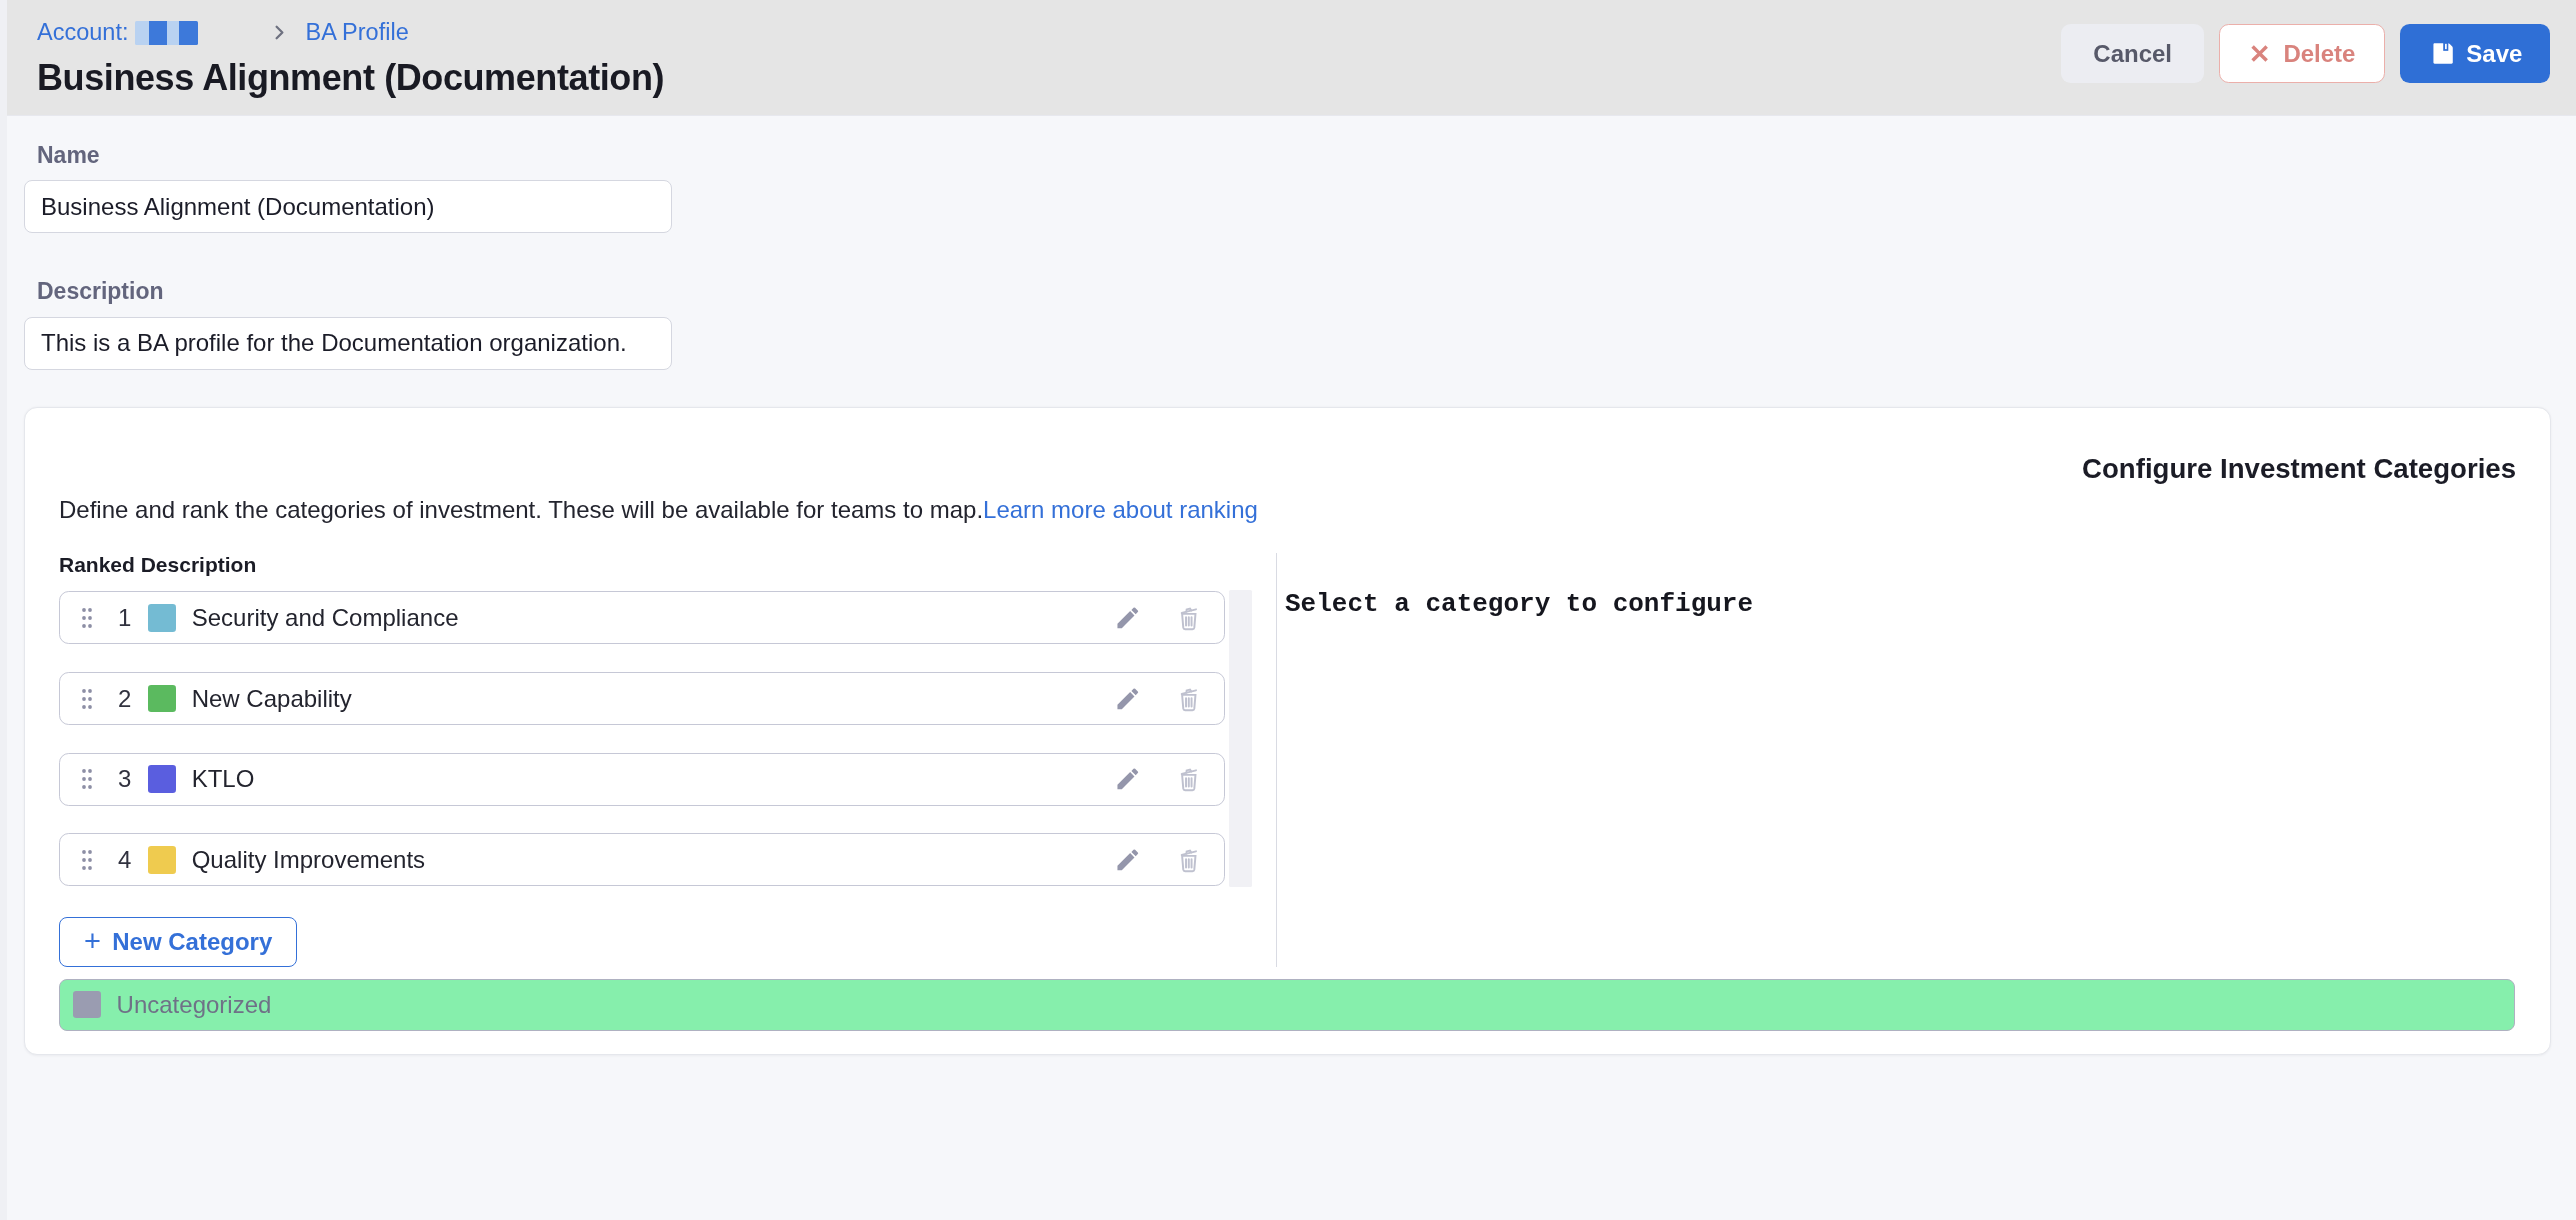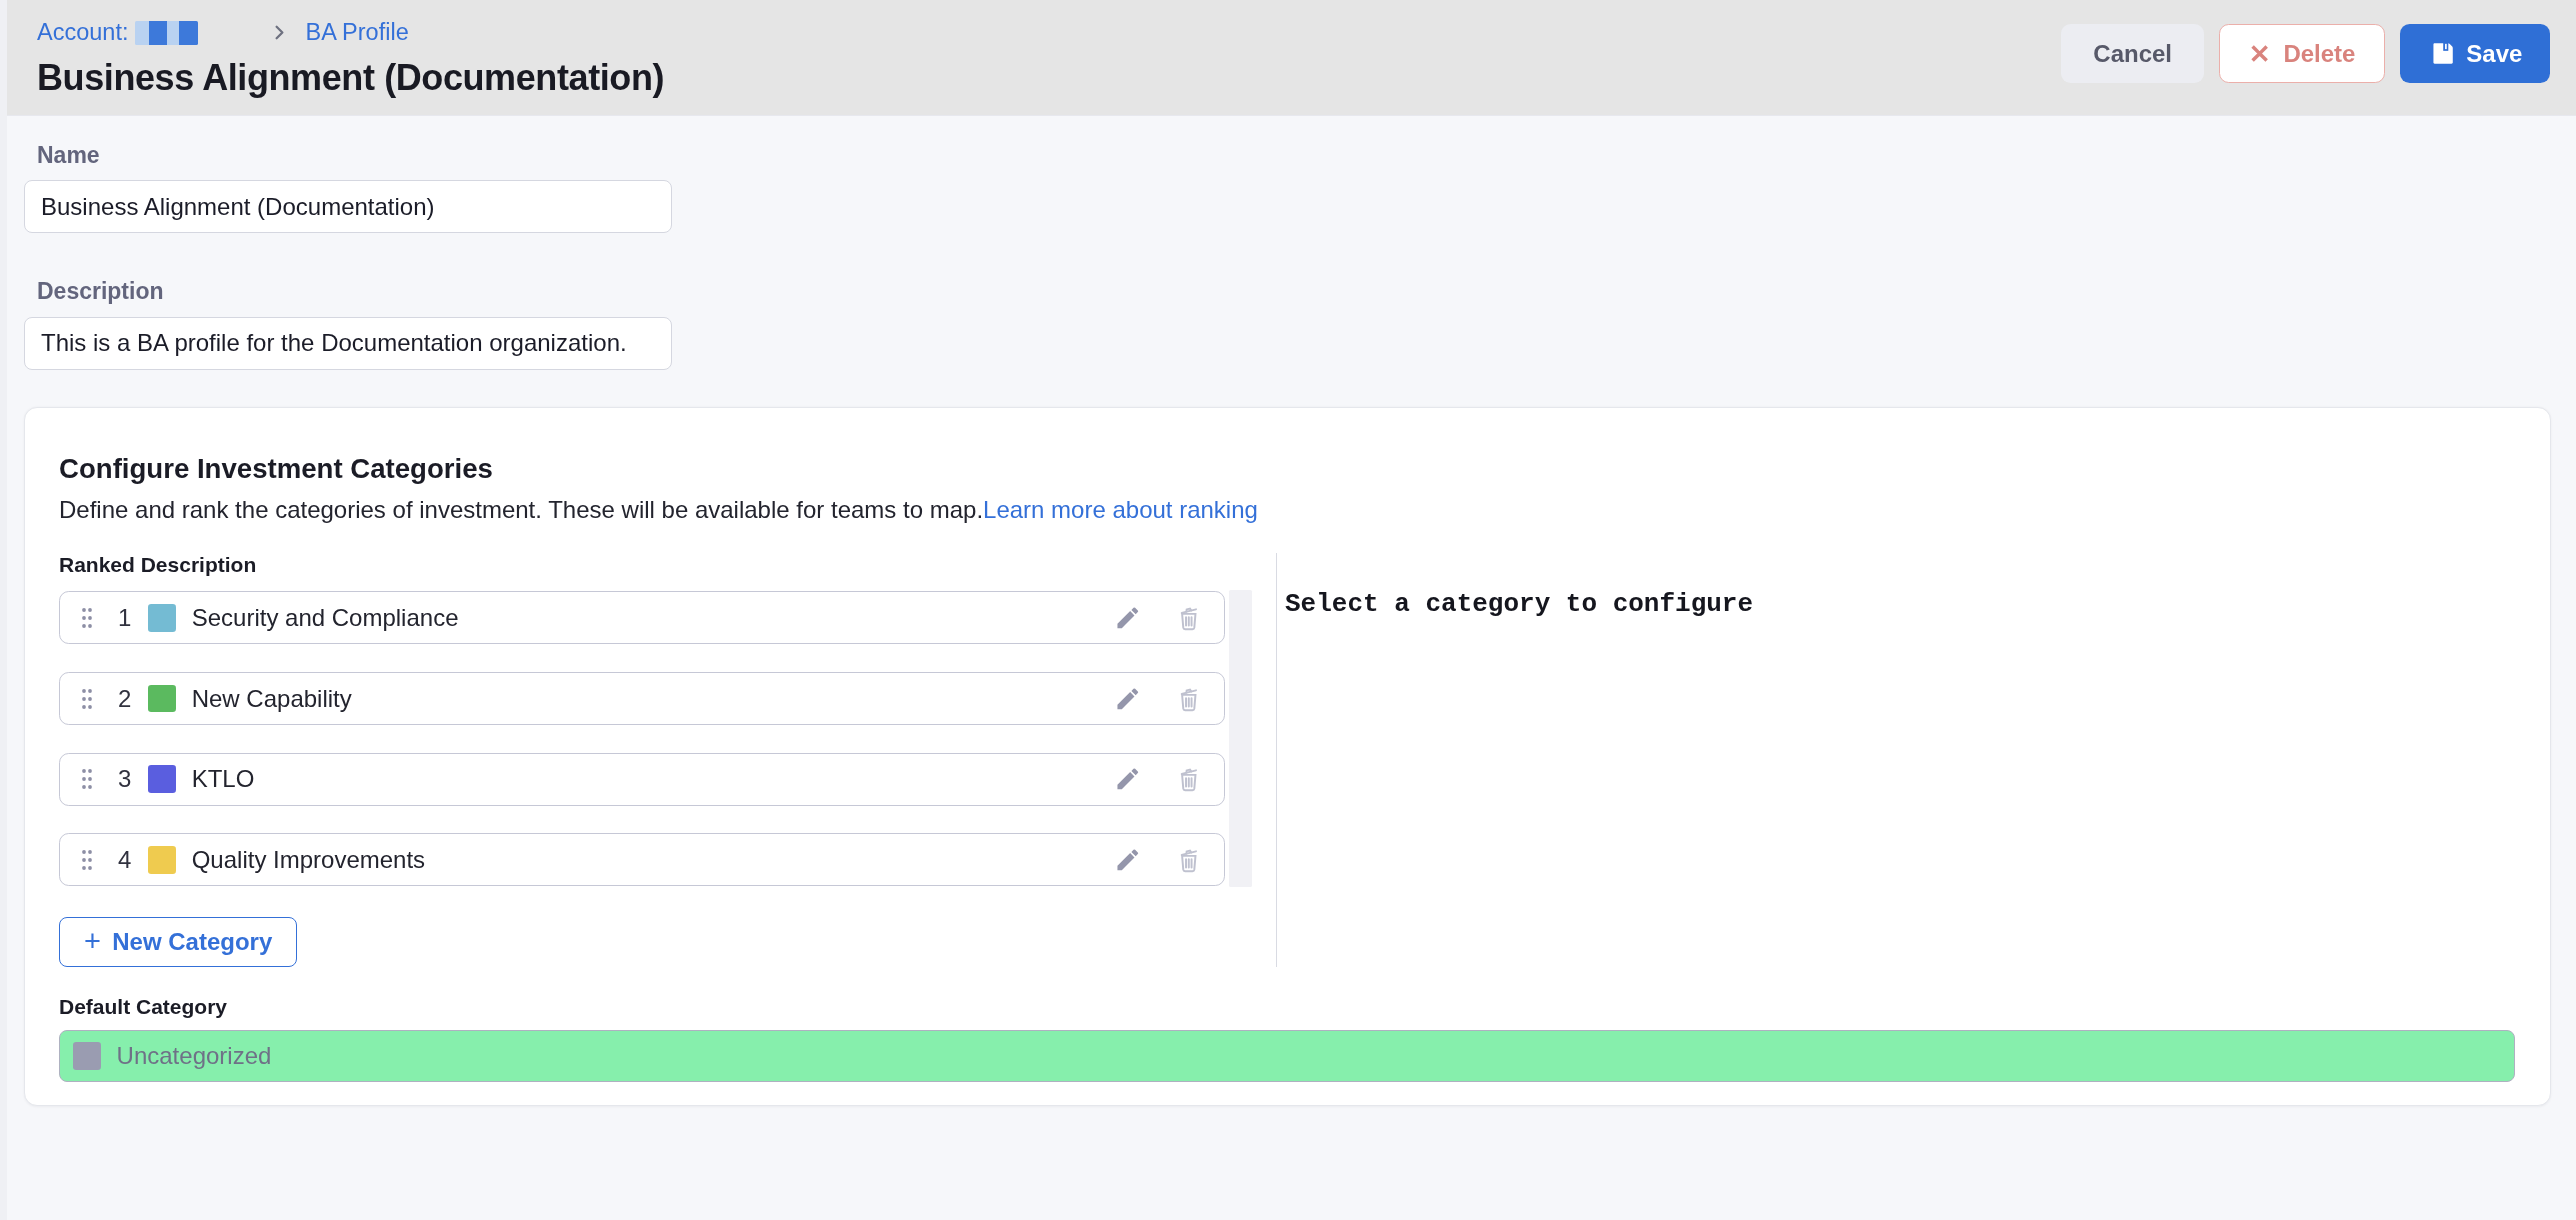--- a/index.html
+++ b/index.html
@@ -50,21 +50,21 @@
   }
   .field + .field { margin-top: 45px; }
 
   
   .card {
     margin-top: 37px; width: 2527px;
     background: #FFFFFF; border: 0.8px solid #E5E7EC; border-radius: 13px;
     box-shadow: 0 0.8px 2.4px rgba(20,24,40,0.05);
     padding: 45px 34px 23px 34px;
   }
-  .card-title { font-size: 27.6px; font-weight: 700; color: #1B1C26; }
+  .card-title { font-size: 27.6px; font-weight: 700; color: #1B1C26; text-align: right; }
   .card-subtitle { margin-top: 11.3px; font-size: 24px; color: #23242E; }
   .card-subtitle a { color: #3470D8; text-decoration: none; cursor: pointer; }
 
   .columns { position: relative; display: flex; margin-top: 29px; }
   .left-col { width: 1217px; flex: none; }
   .ranked-label { font-size: 21px; font-weight: 700; color: #1B1C26; }
   .rows { margin-top: 14.6px; width: 1166px; }
   .cat-row {
     display: flex; align-items: center; height: 53px; margin-bottom: 27.6px;
     border: 1.6px solid #C6C8D6; border-radius: 9.7px; background: #FFFFFF;
@@ -305,20 +305,19 @@
         </button>
       </div>
 
       <div class="scroll-track"></div>
 
       <div class="right-col">
         <h3 class="empty-state">Select a category to configure</h3>
       </div>
     </div>
 
-    <div class="default-label">Default Category</div>
     <div class="default-row">
       <span class="swatch" style="margin-left: 0px; background: rgb(154, 156, 177);"></span>
       <span class="default-name">Uncategorized</span>
     </div>
   </section>
 </main>
 
 
 </body></html>

